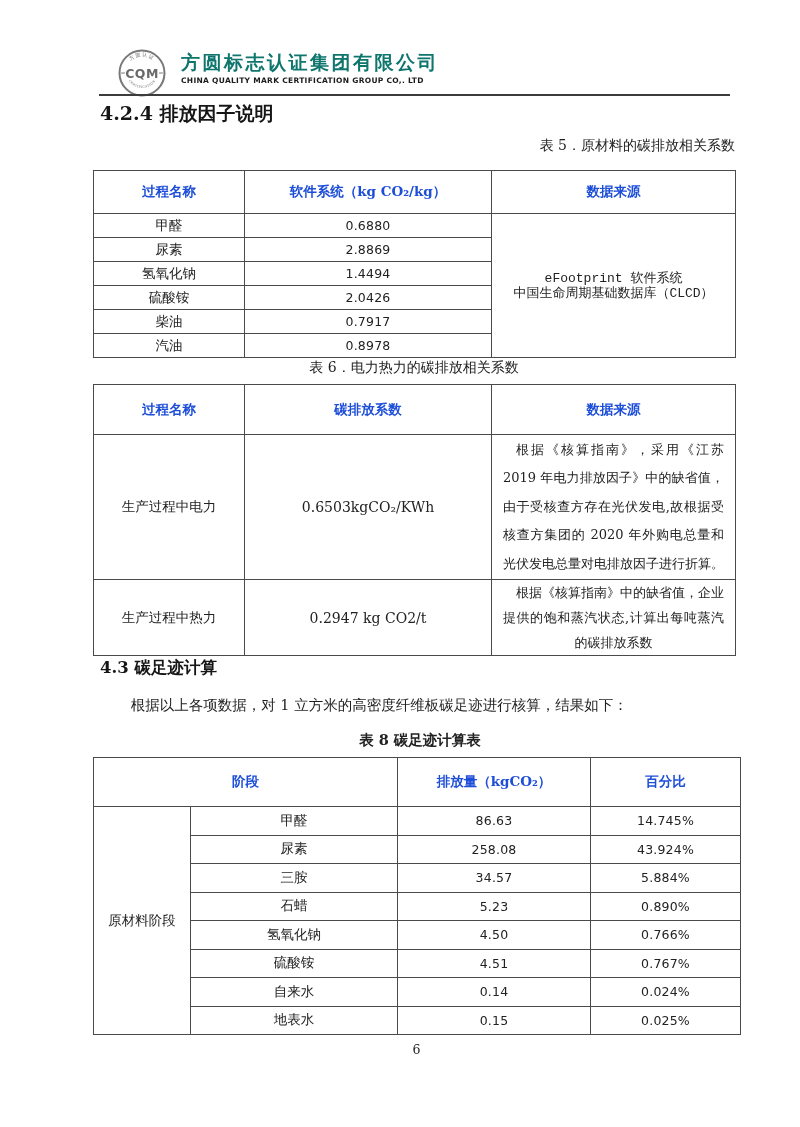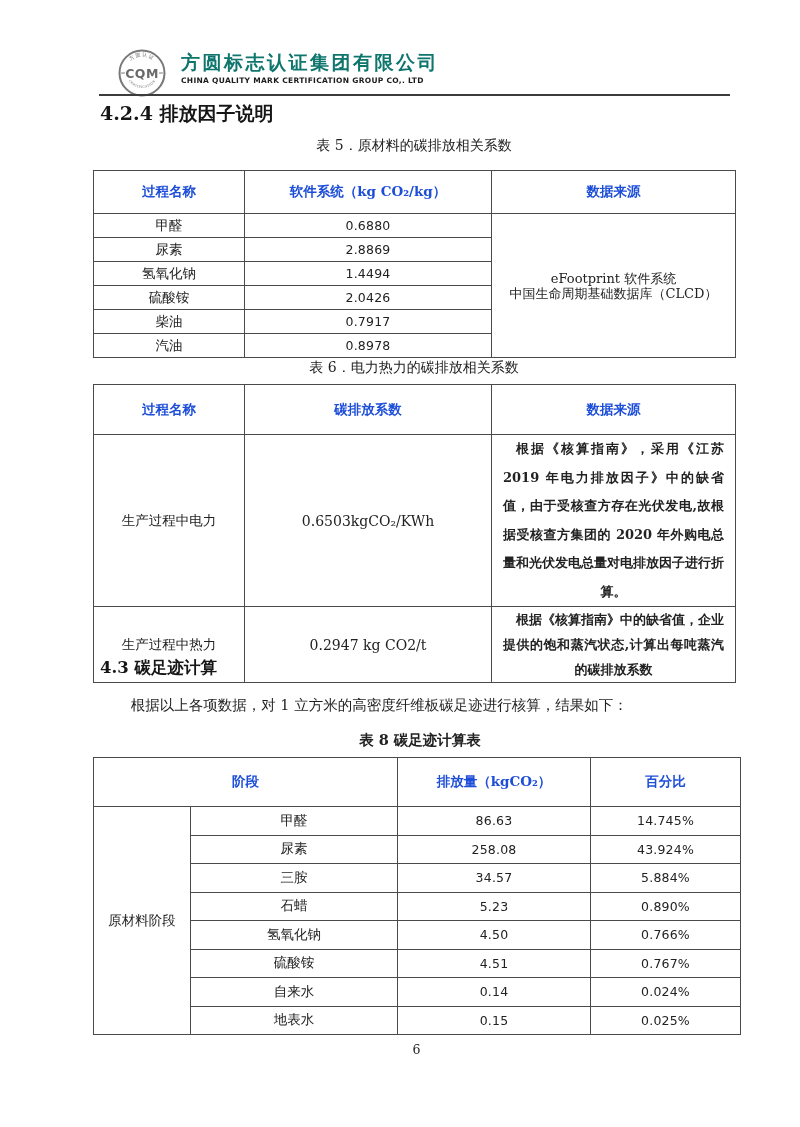--- a/index.html
+++ b/index.html
@@ -12,42 +12,42 @@
   .logo-wrap { position:absolute; top:48px; left:117px; width:50px; height:50px; }
   .company { position:absolute; top:52px; left:181px; }
   .company-cn { font-size:19px; font-weight:bold; letter-spacing:2.5px; color:#0f766e; line-height:20px; }
   .company-en { margin-top:4px; font-family:"DejaVu Sans","Liberation Sans",sans-serif;
                 font-size:7.5px; font-weight:bold; letter-spacing:0.3px; color:#1b1b1b; }
   .head-rule { position:absolute; top:94px; left:99px; width:631px; height:2px; background:#3c3c3c; }
   
   .h424 { position:absolute; top:101px; left:100px; font-size:19px; font-weight:bold; color:#161616; }
   .h43  { position:absolute; top:657px; left:100px; font-size:16.5px; font-weight:bold; color:#161616; }
   .cap  { position:absolute; left:93px; width:642px; text-align:center; font-size:14px; color:#222; }
-  .cap5 { top:137px; }
+  .cap5 { top:137px;text-align:right; }
   .cap6 { top:359px; }
   .cap8 { top:731px; width:654px; font-weight:bold; font-size:14.5px; }
   .para { position:absolute; top:696px; left:93px; width:610px; font-size:14.5px; text-indent:2.6em; color:#1e1e1e; }
   
   table { border-collapse:collapse; table-layout:fixed; position:absolute; left:93px; }
   td { border:1px solid #4a4a4a; text-align:center; vertical-align:middle;
        font-size:13.5px; color:#222; padding:0; overflow:hidden; }
   .th td { font-weight:bold; font-size:13.5px; color:#1d4ed8; }
   .num { font-family:"DejaVu Sans","Liberation Sans",sans-serif; font-size:12.5px; letter-spacing:0.2px; }
   .t5 { top:170px; width:642px; }
   .t5 .th { height:43px; }
   .t5 .dr { height:24px; }
   .t6 { top:384px; width:642px; }
   .t6 .th { height:50px; }
   .t6 .r1 { height:145px; }
   .t6 .r2 { height:75px; }
   .srccell { font-size:13px; }
-  .srccell .line { line-height:15px; }
+  .srccell .line { line-height:15px;font-family:Liberation Mono, monospace; }
   .srccell .line + .line { margin-top:0; }
   .src { text-align:justify; text-align-last:center; text-indent:1em;
-         padding:0 11px; font-size:13px;font-weight:bold; }
+         padding:0 11px; font-size:13px; }
   .r1 .src { line-height:28.5px; }
   .r2 .src { line-height:25px; }
   .t6 .val { font-size:14px; }
   .t8 { top:757px; width:647px; }
   .t8 .th { height:49px; }
   .t8 .dr { height:28.5px; }
   .stagecell { font-size:13.5px; }
   
   .pageno { position:absolute; top:1042px; left:93px; width:647px; text-align:center;
             font-size:12.5px; color:#222; }

